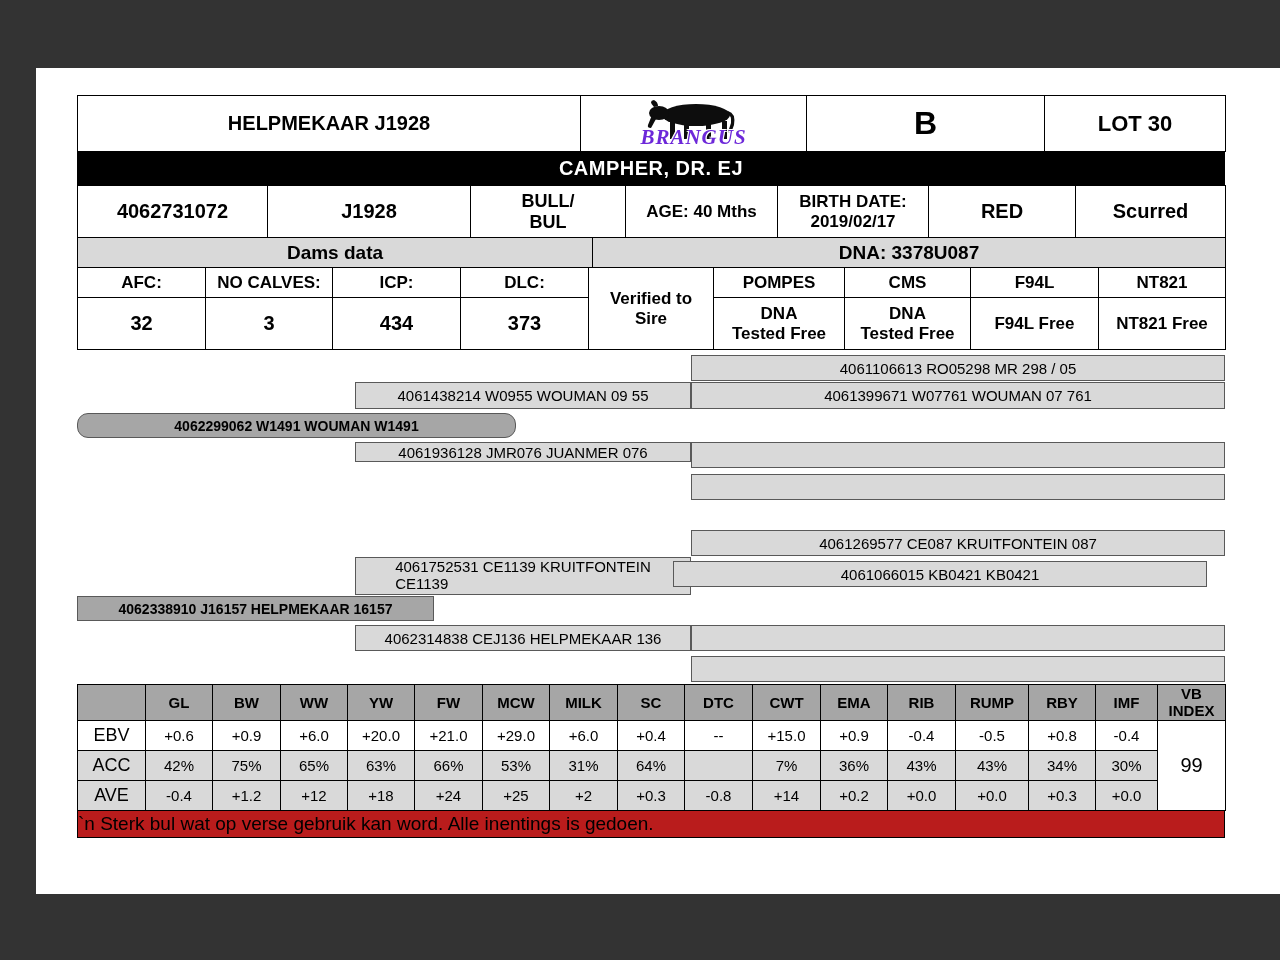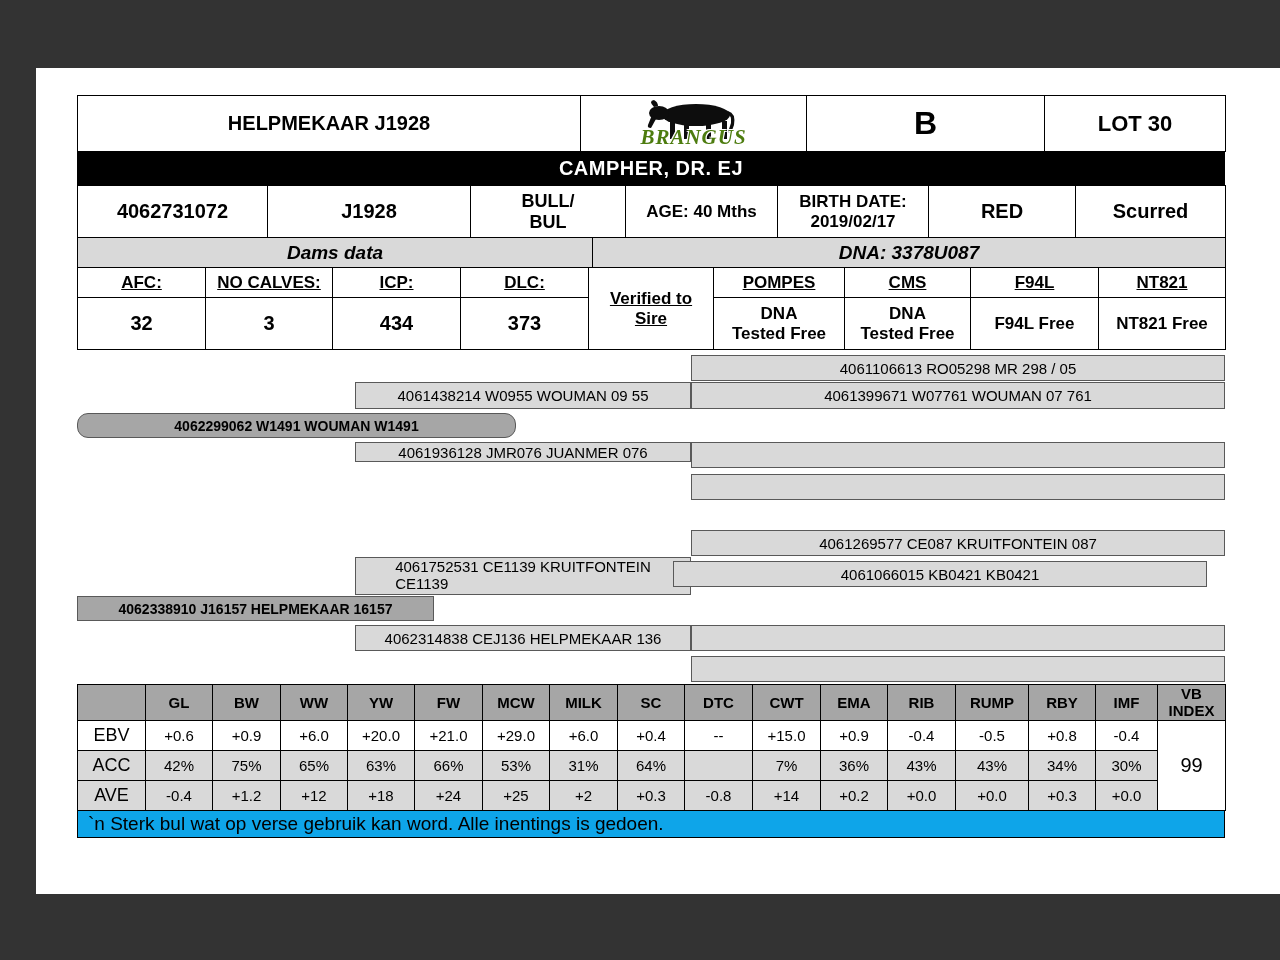--- a/index.html
+++ b/index.html
@@ -9,47 +9,47 @@
   .doc{position:absolute;left:41px;top:27px;width:1148px;}
   table{border-collapse:collapse;table-layout:fixed;width:1148px;background:#fff;}
   td{border:1px solid #000;text-align:center;vertical-align:middle;padding:0;overflow:hidden;}
   .pre{white-space:pre-line;line-height:1.12;}
   .t-header td{font-weight:bold;height:55px;}
   .c-name{font-size:20px;}
   .c-b{font-size:32px;}
   .c-lot{font-size:22px;}
   .logo-cell{position:relative;}
   .logo-cow{position:absolute;top:3px;left:50%;transform:translateX(-50%);}
-  .logo-text{position:absolute;bottom:1px;left:0;width:100%;text-align:center;color:#4d7c0f;
+  .logo-text{position:absolute;bottom:1px;left:0;width:100%;text-align:center;color:#6d28d9;
     font-family:"Liberation Serif",serif;font-style:italic;font-weight:bold;font-size:21px;letter-spacing:1px;
     text-shadow:-1px -1px 0 #fff,1px -1px 0 #fff,-1px 1px 0 #fff,1px 1px 0 #fff;}
   .owner-bar{width:1148px;height:33px;background:#000;color:#fff;font-weight:bold;font-size:20px;
     display:flex;align-items:center;justify-content:center;letter-spacing:0.5px;}
   .t-info td{font-weight:bold;height:51px;font-size:20px;}
   .f17{font-size:17px !important;}
   .f18{font-size:18px !important;}
-  .t-section{margin-top:-1px;font-style:italic;}
+  .t-section{margin-top:-1px;}
   .t-section td{font-weight:bold;height:29px;font-size:19px;background:#d9d9d9;}
   .t-stats{margin-top:-1px;}
   .t-stats td{font-weight:bold;}
-  .t-stats .r1 td{height:29px;font-size:17px;text-decoration:underline;}
+  .t-stats .r1 td{height:29px;font-size:17px;}
   .t-stats .r2 td{height:51px;font-size:20px;}
   .t-stats td.small{font-size:17px !important;}
   .ped{position:relative;width:1148px;height:334px;background:#fff;}
   .pcell{position:absolute;background:#d9d9d9;border:1px solid #595959;display:flex;align-items:center;
     justify-content:center;font-size:15px;text-align:left;box-sizing:border-box;}
   .pcell.dark{background:#a6a6a6;font-weight:bold;font-size:14px;}
   .t-ebv .hr td{height:35px;background:#a6a6a6;font-weight:bold;font-size:15px;}
   .t-ebv .dr td{height:29px;font-size:15px;}
   .t-ebv td.rl{font-size:18px;}
   .t-ebv .r-ebv td{background:#ffffff;}
   .t-ebv .r-acc td,.t-ebv .r-ave td{background:#d9d9d9;margin-left:47px;}
   .t-ebv td.vbv{background:#ffffff;font-size:20px;text-align:center;}
   .note{width:1148px;height:28px;border:1px solid #000;margin-top:-1px;display:flex;align-items:center;
-    padding-left:10px;box-sizing:border-box;font-size:19px;background:#0ea5e9;}
+    box-sizing:border-box;font-size:19px;background:#b91c1c;}
 </style>
 </head>
 <body>
 
 <div class="stage">
  <div class="page">
   <div class="doc">
 
    <table class="t-header">
     <colgroup>

